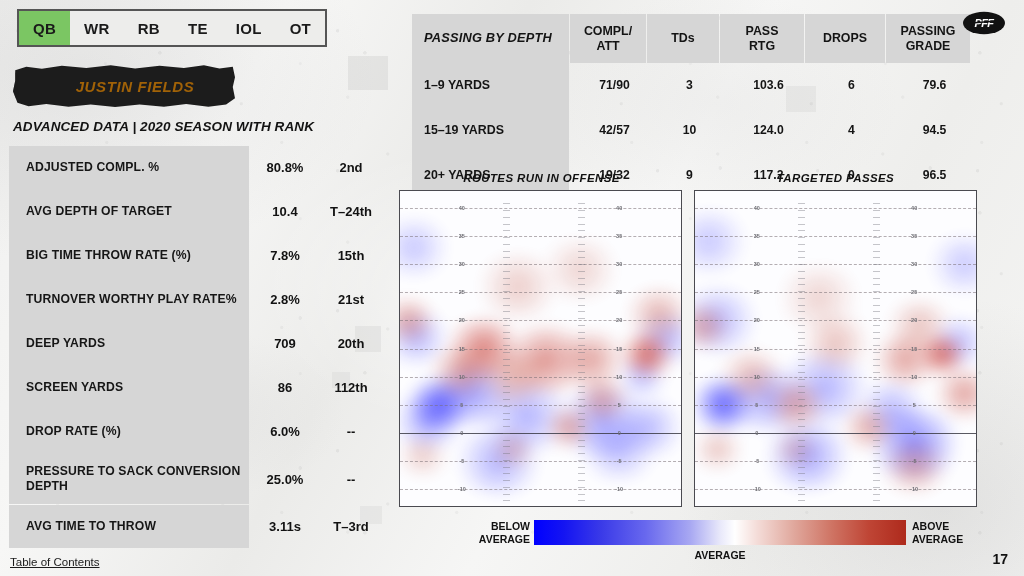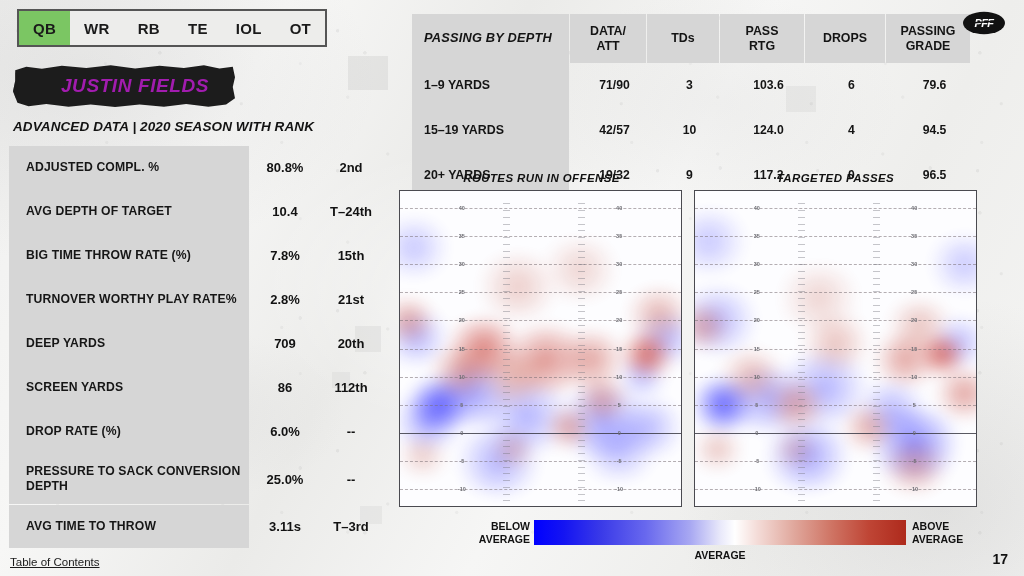--- a/index.html
+++ b/index.html
@@ -68,21 +68,21 @@
       25% 97%, 15% 91%, 7% 96%, 2% 88%, 0% 62%, 1% 38%
     );
   }
   #player-banner .brush::after{
     content:""; position:absolute; left:-4px; top:8px; width:10px; height:28px;
     background:#1c1c1c; opacity:.55;
     clip-path: polygon(0 22%, 60% 0, 100% 18%, 80% 55%, 100% 84%, 45% 100%, 0 72%);
   }
   #player-banner .name {
     position:absolute; inset:0; display:flex; align-items:center; justify-content:center;
-    color:#a21caf; font-size:19px; font-weight:800; font-style:italic;
+    color:#a16207; font-size:15px; font-weight:800; font-style:italic;
     letter-spacing:.6px; padding-left:22px;
   }
 
   
   #advanced-subtitle {
     position:absolute; left:13px; top:119px;
     font-size:13.5px; font-weight:800; font-style:italic; letter-spacing:.1px;
     color:#131313;
   }
 
@@ -301,21 +301,21 @@
         <col class="c1">
         <col class="c2">
         <col class="c3">
         <col class="c4">
         <col class="c5">
     </colgroup>
     <thead>
       <tr>
         <th class="depth-head">PASSING BY DEPTH</th>
       <th>
-            <div>DATA/</div>
+            <div>COMPL/</div>
             <div>ATT</div>
           </th>
           <th>
             <div>TDs</div>
           </th>
           <th>
             <div>PASS</div>
             <div>RTG</div>
           </th>
           <th>

